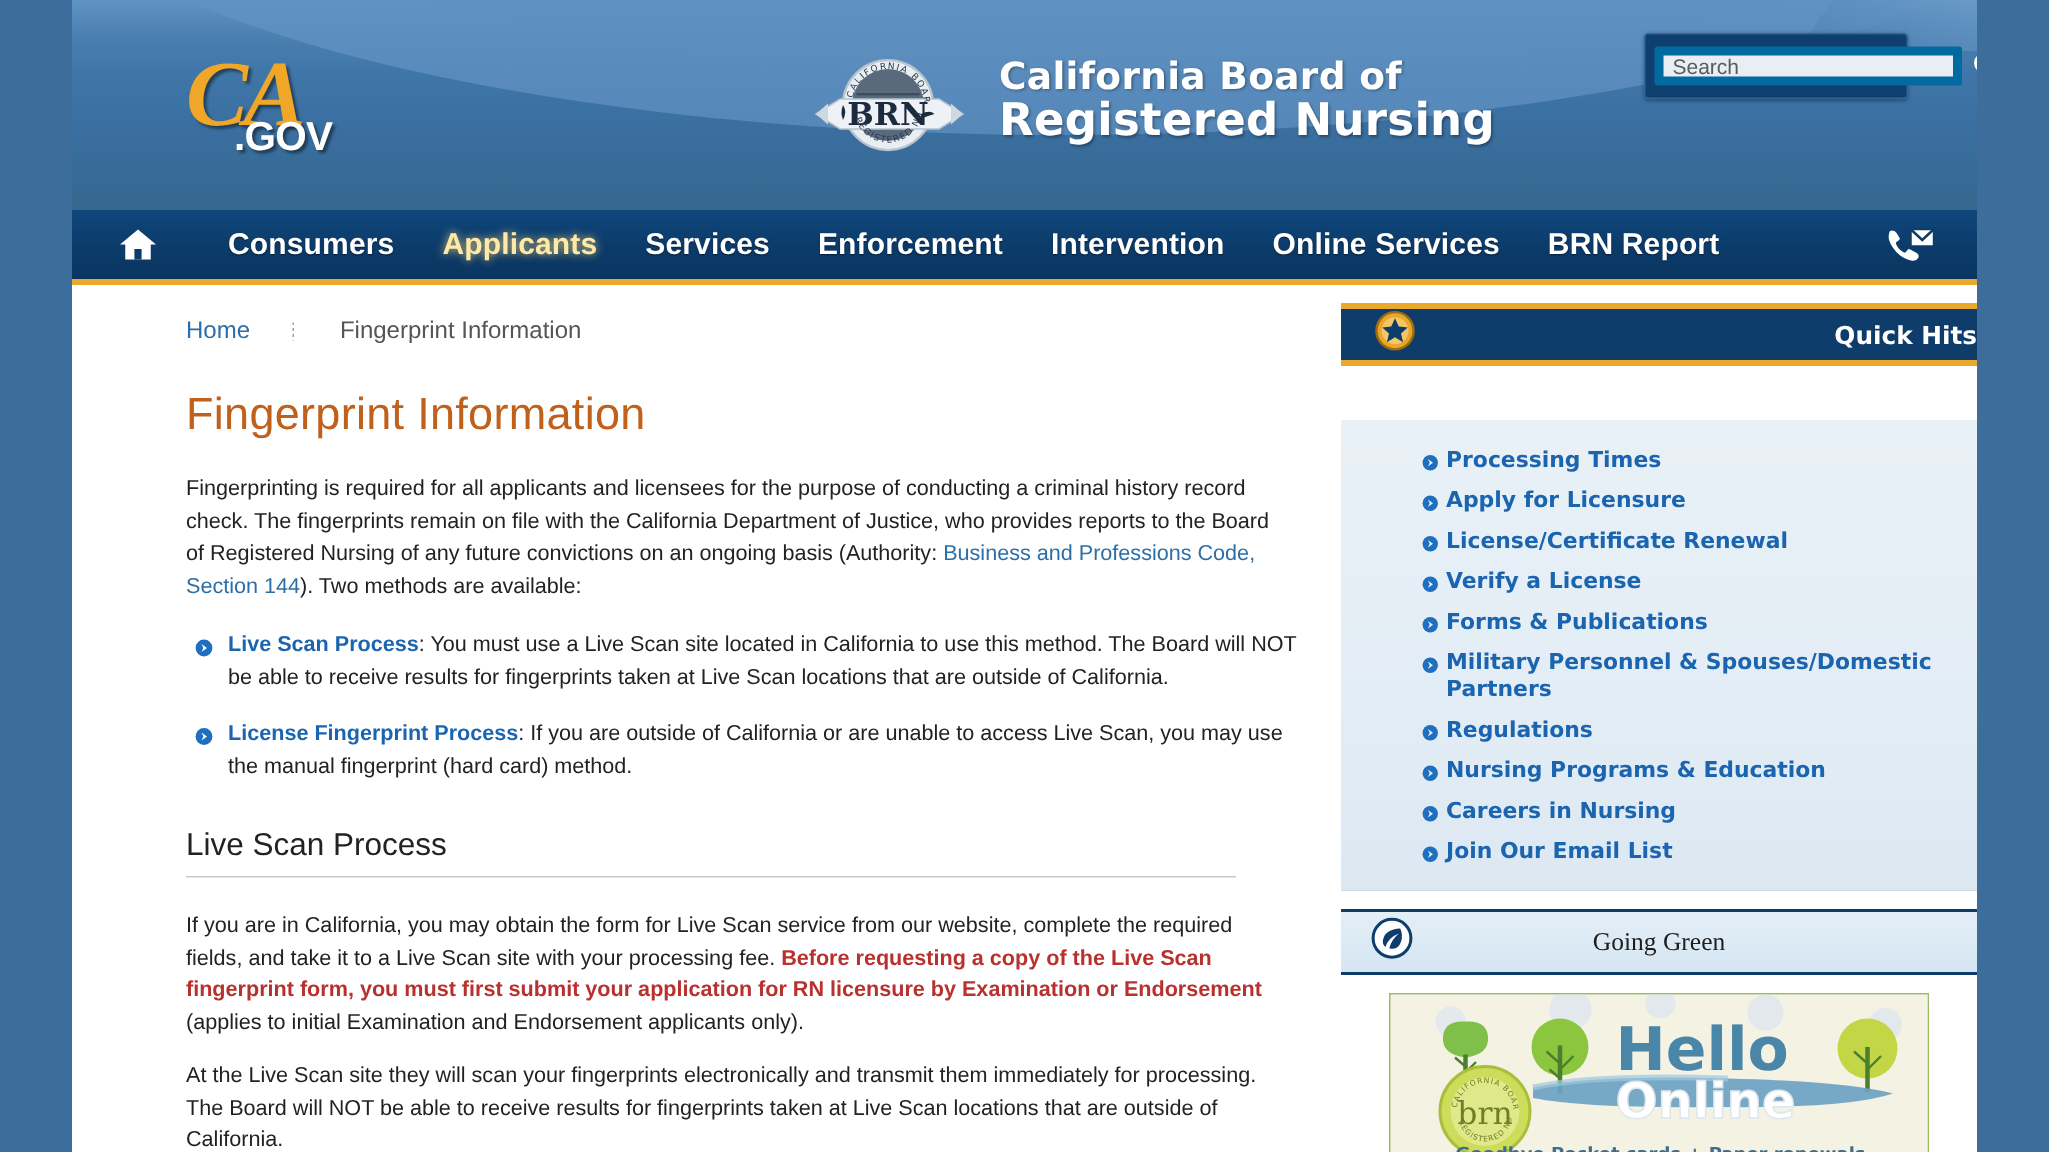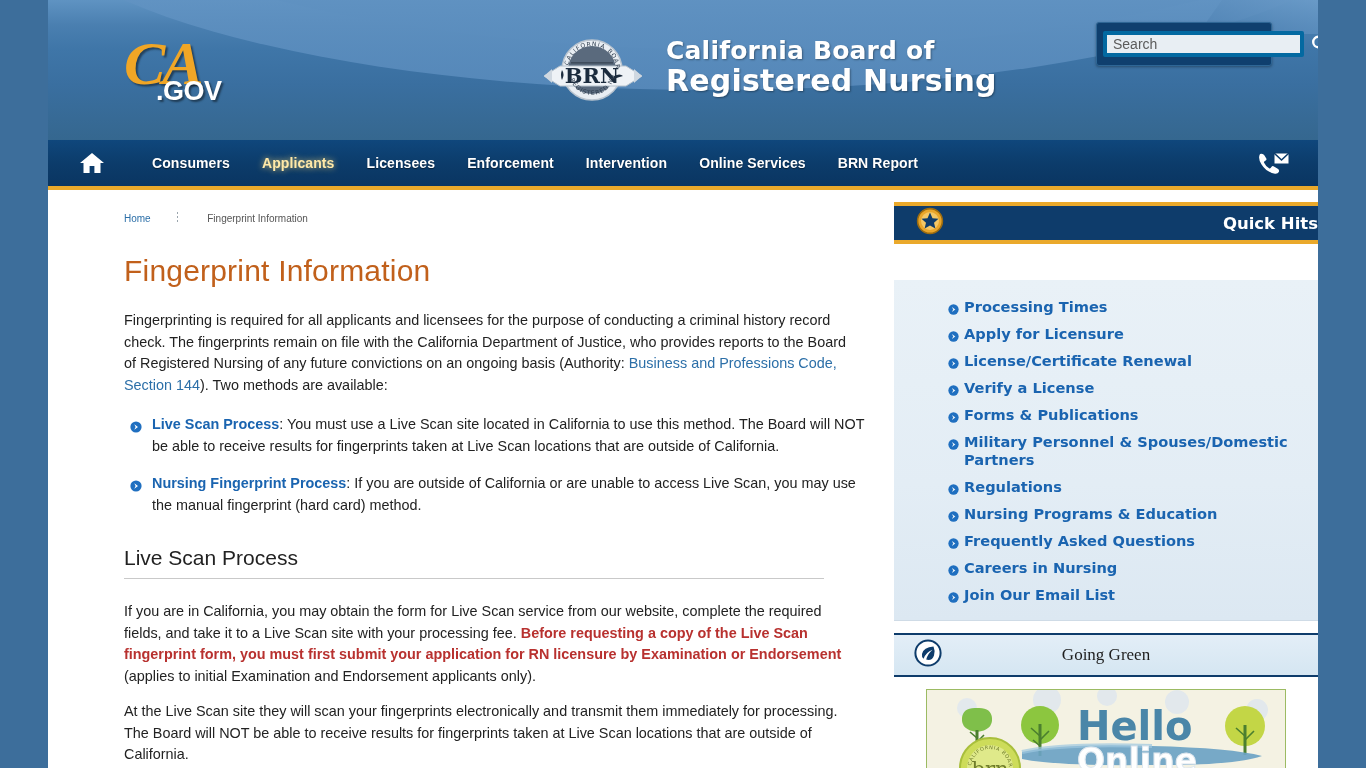--- a/index.html
+++ b/index.html
@@ -41,40 +41,40 @@
   #sitetitle { position:absolute; left:618px; top:36px; color:#fff;
        font-family:"DejaVu Sans", sans-serif; font-weight:bold; line-height:30px;
        text-shadow:1px 1px 2px rgba(0,0,0,.35); }
   #sitetitle .l1 { font-size:25px; display:block; letter-spacing:.2px;}
   #sitetitle .l2 { font-size:30px; display:block; letter-spacing:.2px;}
 
   
   #searchwrap { position:absolute; right:46px; top:22px; width:176px; height:44px;
        background:#0f3f6e; border:1px solid #2e6695; border-radius:3px;
        box-shadow:0 1px 3px rgba(0,0,0,.35); display:flex; align-items:center; padding:0 6px; }
-  #searchinput { flex:1; height:26px; border:4px solid #0369a1; border-radius:2px;
+  #searchinput { flex:1; height:26px; border:6px solid #0369a1; border-radius:2px;
        background:#e8eef3; font-size:14px; color:#333; padding:0 6px; outline:none;
        font-family:"Liberation Sans", sans-serif; }
   #searchinput::placeholder { color:#5b5b5b; }
   #searchbtn { width:34px; height:30px; background:transparent; border:0; cursor:pointer;
        display:flex; align-items:center; justify-content:center; }
 
   
   #nav { position:relative; height:50px; background:linear-gradient(180deg,#0f477c 0%,#0c3c6b 50%,#0a3561 100%);
          border-bottom:4px solid #eaa92b; display:flex; align-items:center; }
   #nav .home { width:88px; display:flex; align-items:center; justify-content:center; cursor:pointer; }
-  #nav .item { color:#fff; font-size:14px; font-weight:bold; padding:0 16px; cursor:pointer;
+  #nav .item { color:#fff; font-size:20px; font-weight:bold; padding:0 16px; cursor:pointer;
        white-space:nowrap; text-shadow:0 1px 1px rgba(0,0,0,.5); letter-spacing:.1px; }
   #nav .item.active { color:#ffe9a8; text-shadow:0 0 6px rgba(255,220,120,.85); }
   #nav .contact { margin-left:auto; margin-right:28px; display:flex; align-items:center; cursor:pointer; }
 
   
   #content { position:relative; height:578px; background:#fff; display:flex; }
   #main { width:846px; padding:16px 22px 0 76px; }
-  #crumb { font-size:10px; color:#555; padding-top:6px; }
+  #crumb { font-size:16px; color:#555; padding-top:6px; }
   #crumb a { color:#2c6fa8; text-decoration:none; cursor:pointer; }
   #crumb .sep { display:inline-block; width:1px; height:12px; margin:0 26px 0 24px;
        vertical-align:-2px; background:repeating-linear-gradient(#9aa5ad 0 2px, transparent 2px 4px); }
   h1#ptitle { font-family:"Liberation Sans", sans-serif; color:#c1601b; font-weight:normal;
        font-size:30px; margin:30px 0 22px 0; letter-spacing:.2px; }
   #main p { font-size:14.4px; line-height:21.5px; color:#222; margin:0 14px 14px 0; }
   #main p a, .inlink { color:#2c6fa8; text-decoration:none; cursor:pointer; }
   .redbold { color:#b8312f; font-weight:bold; }
   h2.sect { font-size:21px; font-weight:normal; color:#222; margin:30px 0 8px 0;
        padding-bottom:8px; border-bottom:1px solid #c9c9c9; width:700px; }
@@ -169,21 +169,21 @@
 
   <div id="nav">
     <div class="home">
       <svg width="26" height="24" viewBox="0 0 26 24">
         <path d="M13 2 L25 12 L21.5 12 L21.5 22 L4.5 22 L4.5 12 L1 12 Z" fill="#ffffff"></path>
         <rect x="10.6" y="15" width="4.8" height="7" fill="#0c3c6b"></rect>
       </svg>
     </div>
     <div class="item">Consumers</div>
     <div class="item active">Applicants</div>
-    <div class="item">Licensees</div>
+    <div class="item">Services</div>
     <div class="item">Enforcement</div>
     <div class="item">Intervention</div>
     <div class="item">Online Services</div>
     <div class="item">BRN Report</div>
     <div class="contact">
       <svg width="34" height="24" viewBox="0 0 34 24">
         <path d="M4 3 q3-1 4.5 1.5 l1.8 3 q.6 1-.6 1.9 l-1.4 1 q-.6.5-.2 1.4 1.6 3.6 5 5.4 .9.5 1.5-.2 l1-1.3 q.8-1 1.9-.4 l3 1.7 Q24 18.5 22.8 21 21.6 23.4 18 22.6 10 20.8 5.4 13.3 1.6 7 4 3 Z" fill="#ffffff"></path>
         <rect x="18" y="2" width="15" height="11" fill="#ffffff" stroke="#0c3c6b" stroke-width="1"></rect>
         <path d="M18 2 L25.5 9 L33 2" fill="none" stroke="#0c3c6b" stroke-width="1.6"></path>
       </svg>
@@ -215,21 +215,21 @@
           </span>
           <span class="lbl">Live Scan Process</span><span>: You must use a Live Scan site located in California to use this method. The Board will NOT be able to receive results for fingerprints taken at Live Scan locations that are outside of California.</span>
         </li>
         <li>
           <span class="bul">
             <svg width="12" height="12" viewBox="0 0 12 12">
                   <circle cx="6" cy="6" r="5.6" fill="#1f6fc0"></circle>
                   <path d="M4.3 3.3 L8 6 L4.3 8.7 L5.6 6 Z" fill="#ffffff"></path>
                 </svg>
           </span>
-          <span class="lbl">Nursing Fingerprint Process</span><span>: If you are outside of California or are unable to access Live Scan, you may use the manual fingerprint (hard card) method.</span>
+          <span class="lbl">License Fingerprint Process</span><span>: If you are outside of California or are unable to access Live Scan, you may use the manual fingerprint (hard card) method.</span>
         </li>
       </ul>
 
       <h2 class="sect">Live Scan Process</h2>
 
       <p style="margin-top:22px">
         <span>If you are in California, you may obtain the form for Live Scan service from our website, complete the required fields, and take it to a Live Scan site with your processing fee. </span><span class="redbold">Before requesting a copy of the Live Scan fingerprint form, you must first submit your application for RN licensure by Examination or Endorsement</span><span> (applies to initial Examination and Endorsement applicants only).</span>
       </p>
 
       <p>At the Live Scan site they will scan your fingerprints electronically and transmit them immediately for processing. The Board will NOT be able to receive results for fingerprints taken at Live Scan locations that are outside of California.</p>
@@ -275,24 +275,20 @@
                       <path d="M4.3 3.3 L8 6 L4.3 8.7 L5.6 6 Z" fill="#e9f1f7"></path>
                     </svg></span><a>Military Personnel &amp; Spouses/Domestic Partners</a></li>
             <li><span class="bul"><svg width="11" height="11" viewBox="0 0 12 12">
                       <circle cx="6" cy="6" r="5.6" fill="#1f6fc0"></circle>
                       <path d="M4.3 3.3 L8 6 L4.3 8.7 L5.6 6 Z" fill="#e9f1f7"></path>
                     </svg></span><a>Regulations</a></li>
             <li><span class="bul"><svg width="11" height="11" viewBox="0 0 12 12">
                       <circle cx="6" cy="6" r="5.6" fill="#1f6fc0"></circle>
                       <path d="M4.3 3.3 L8 6 L4.3 8.7 L5.6 6 Z" fill="#e9f1f7"></path>
                     </svg></span><a>Nursing Programs &amp; Education</a></li>
-            <li><span class="bul"><svg width="11" height="11" viewBox="0 0 12 12">
-                      <circle cx="6" cy="6" r="5.6" fill="#1f6fc0"></circle>
-                      <path d="M4.3 3.3 L8 6 L4.3 8.7 L5.6 6 Z" fill="#e9f1f7"></path>
-                    </svg></span><a>Frequently Asked Questions</a></li>
             <li><span class="bul"><svg width="11" height="11" viewBox="0 0 12 12">
                       <circle cx="6" cy="6" r="5.6" fill="#1f6fc0"></circle>
                       <path d="M4.3 3.3 L8 6 L4.3 8.7 L5.6 6 Z" fill="#e9f1f7"></path>
                     </svg></span><a>Careers in Nursing</a></li>
             <li style="margin-bottom:0"><span class="bul"><svg width="11" height="11" viewBox="0 0 12 12">
                       <circle cx="6" cy="6" r="5.6" fill="#1f6fc0"></circle>
                       <path d="M4.3 3.3 L8 6 L4.3 8.7 L5.6 6 Z" fill="#e9f1f7"></path>
                     </svg></span><a>Join Our Email List</a></li>
           </ul>
         </div>

